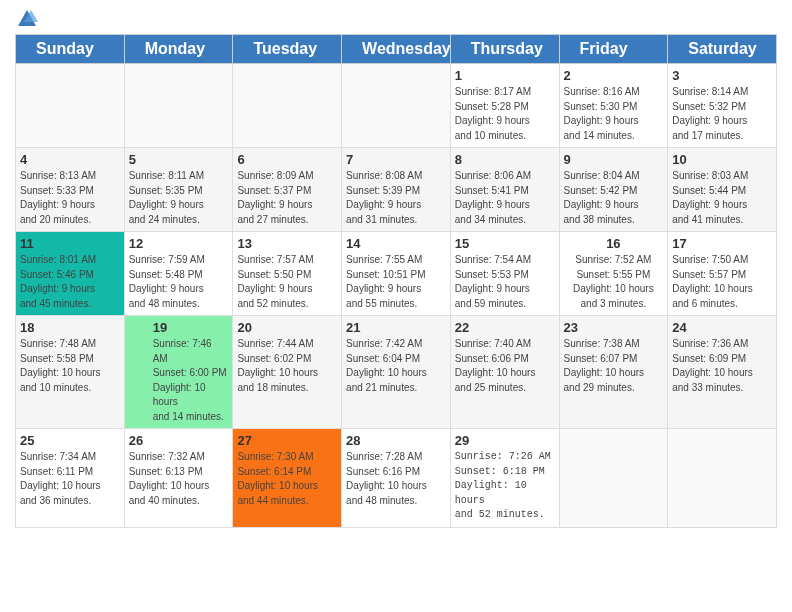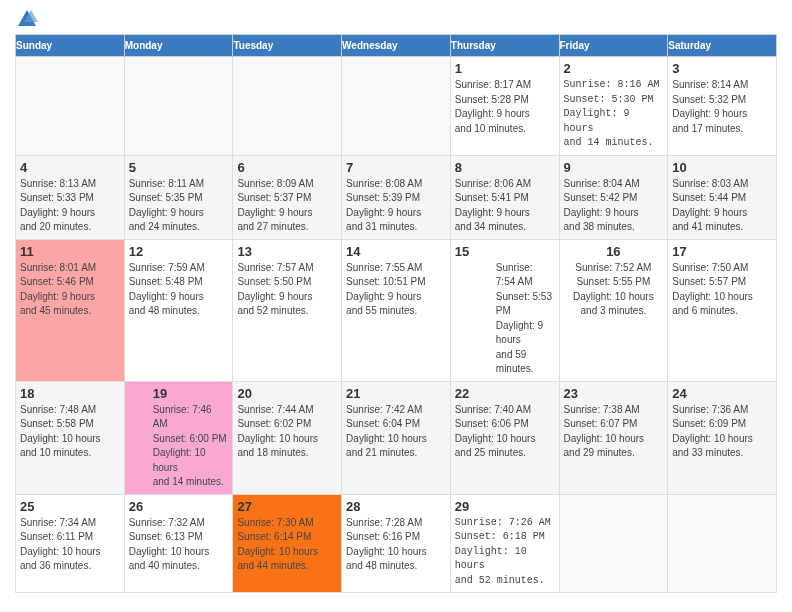--- a/index.html
+++ b/index.html
@@ -40,23 +40,23 @@
       margin-top: 2px;
     }
     .calendar {
       width: 100%;
       border-collapse: collapse;
       table-layout: fixed;
     }
     .calendar th {
       background-color: #3a7abf;
       color: #fff;
-      font-size: 10px;
+      font-size: 16px;
       font-weight: bold;
-      padding: 5px 0;
+      padding: 5px 20px;
       text-align: left;
       border: 1px solid #ccc;
     }
     .calendar td {
       vertical-align: top;
       padding: 4px 4px;
       border: 1px solid #ddd;
       font-size: 10.5px;
       color: #333;
       height: 78px;
@@ -125,21 +125,21 @@
           <td class="empty-cell"></td>
           <td style="background: rgb(255, 255, 255);">
             <span class="day-number">1</span>
             <div class="day-info" style="white-space: pre-line;">Sunrise: 8:17 AM
 Sunset: 5:28 PM
 Daylight: 9 hours
 and 10 minutes.</div>
           </td>
           <td style="background: rgb(255, 255, 255);">
             <span class="day-number">2</span>
-            <div class="day-info" style="white-space: pre-line; font-family: Liberation Mono, monospace;">Sunrise: 8:16 AM
+            <div class="day-info" style="white-space: pre-line;">Sunrise: 8:16 AM
 Sunset: 5:30 PM
 Daylight: 9 hours
 and 14 minutes.</div>
           </td>
           <td style="background: rgb(255, 255, 255);">
             <span class="day-number">3</span>
             <div class="day-info" style="white-space: pre-line;">Sunrise: 8:14 AM
 Sunset: 5:32 PM
 Daylight: 9 hours
 and 17 minutes.</div>
@@ -190,21 +190,21 @@
           </td>
           <td style="background: rgb(245, 245, 245);">
             <span class="day-number">10</span>
             <div class="day-info" style="white-space: pre-line;">Sunrise: 8:03 AM
 Sunset: 5:44 PM
 Daylight: 9 hours
 and 41 minutes.</div>
           </td>
         </tr>
         <tr>
-          <td style="background: #fca5a5;">
+          <td style="background: #14b8a6;">
             <span class="day-number">11</span>
             <div class="day-info" style="white-space: pre-line;">Sunrise: 8:01 AM
 Sunset: 5:46 PM
 Daylight: 9 hours
 and 45 minutes.</div>
           </td>
           <td style="background: rgb(255, 255, 255);">
             <span class="day-number">12</span>
             <div class="day-info" style="white-space: pre-line;">Sunrise: 7:59 AM
 Sunset: 5:48 PM
@@ -220,21 +220,21 @@
           </td>
           <td style="background: rgb(255, 255, 255);">
             <span class="day-number">14</span>
             <div class="day-info" style="white-space: pre-line;">Sunrise: 7:55 AM
 Sunset: 10:51 PM
 Daylight: 9 hours
 and 55 minutes.</div>
           </td>
           <td style="background: rgb(255, 255, 255);">
             <span class="day-number">15</span>
-            <div class="day-info" style="white-space: pre-line; margin-left: 41px;">Sunrise: 7:54 AM
+            <div class="day-info" style="white-space: pre-line;">Sunrise: 7:54 AM
 Sunset: 5:53 PM
 Daylight: 9 hours
 and 59 minutes.</div>
           </td>
           <td style="background: rgb(255, 255, 255); text-align: center;">
             <span class="day-number">16</span>
             <div class="day-info" style="white-space: pre-line;">Sunrise: 7:52 AM
 Sunset: 5:55 PM
 Daylight: 10 hours
 and 3 minutes.</div>
@@ -248,21 +248,21 @@
           </td>
         </tr>
         <tr>
           <td style="background: rgb(245, 245, 245);">
             <span class="day-number">18</span>
             <div class="day-info" style="white-space: pre-line;">Sunrise: 7:48 AM
 Sunset: 5:58 PM
 Daylight: 10 hours
 and 10 minutes.</div>
           </td>
-          <td style="background: #f9a8d4; padding-left: 28px;">
+          <td style="background: #86efac; padding-left: 28px;">
             <span class="day-number">19</span>
             <div class="day-info" style="white-space: pre-line;">Sunrise: 7:46 AM
 Sunset: 6:00 PM
 Daylight: 10 hours
 and 14 minutes.</div>
           </td>
           <td style="background: rgb(245, 245, 245);">
             <span class="day-number">20</span>
             <div class="day-info" style="white-space: pre-line;">Sunrise: 7:44 AM
 Sunset: 6:02 PM

